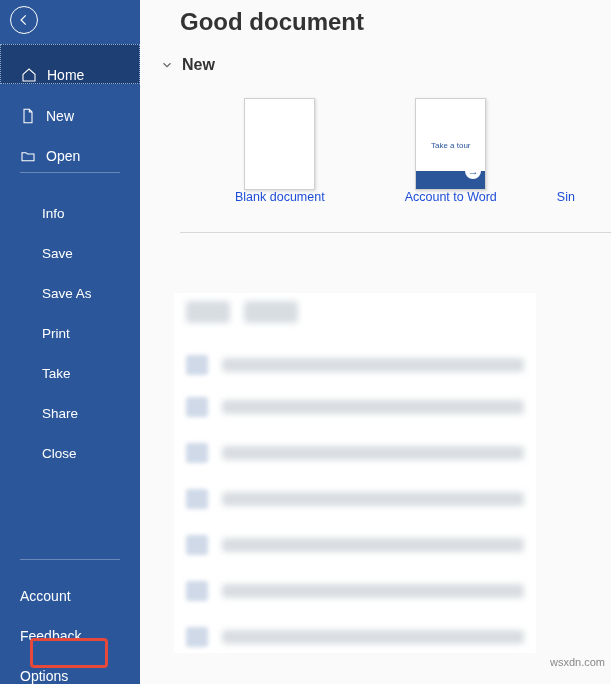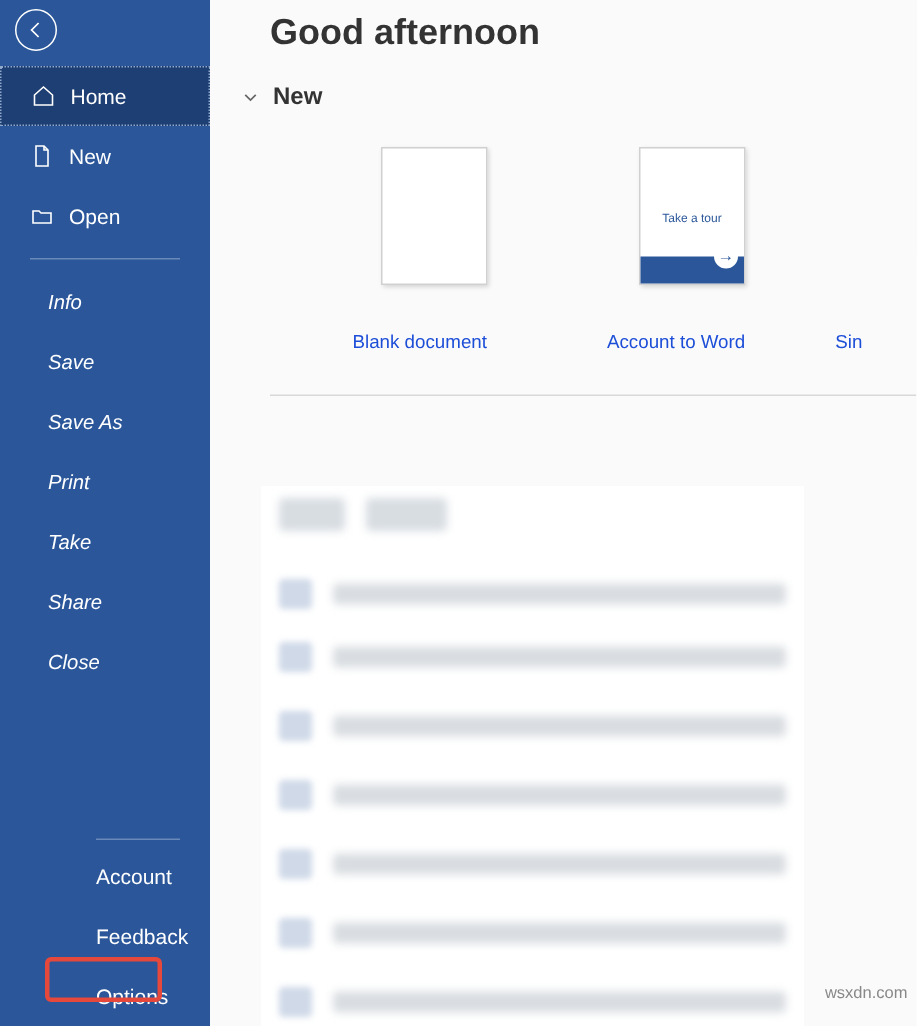--- a/index.html
+++ b/index.html
@@ -9,48 +9,48 @@
       position: absolute; left: 0; top: 0;
     }
     .back-btn {
       width: 28px; height: 28px; margin: 6px 0 0 10px; border: 1px solid #fff;
       border-radius: 50%; display: flex; align-items: center; justify-content: center;
       cursor: pointer;
     }
     .back-btn svg { width: 14px; height: 14px; }
     .nav-top { margin-top: 10px; }
     .nav-item {
-      display: flex; align-items: center; height: 40px; padding-left: 20px;
+      display: flex; align-items: flex-end; height: 40px; padding-left: 20px;
       font-size: 14px; cursor: pointer; gap: 10px;
     }
     .nav-item.active { background: #1e3f73; border: 1px dotted #8fa8cc; }
     .nav-item svg { width: 16px; height: 16px; flex-shrink: 0; }
     .nav-sep { height: 1px; background: rgba(255,255,255,0.3); margin: 8px 20px; }
-    .nav-file .nav-item { padding-left: 32px; font-size: 13.5px; font-style: italic; }
-    .nav-bottom { position: absolute; bottom: 0; width: 100%; padding-left: 44px; }
+    .nav-file .nav-item { padding-left: 42px; font-size: 13.5px; }
+    .nav-bottom { position: absolute; bottom: 0; width: 100%; }
     .nav-bottom .nav-sep { margin-bottom: 4px; }
     .nav-bottom .nav-item { height: 40px; }
     .options-highlight {
       position: absolute; left: 30px; bottom: 16px; width: 78px; height: 30px;
       border: 3px solid #e6483b; border-radius: 4px; pointer-events: none;
     }
     .main {
       position: absolute; left: 140px; top: 0; width: 471px; height: 684px;
       background: #fafafa; overflow: hidden;
     }
     .greeting {
       font-size: 24px; font-weight: 600; color: #333; padding: 8px 0 20px 40px;
     }
     .section-hdr {
       display: flex; align-items: center; gap: 8px; padding-left: 20px;
       font-size: 16px; font-weight: 600; color: #333; cursor: pointer;
     }
     .section-hdr svg { width: 14px; height: 14px; }
     .templates { display: flex; gap: 80px; padding: 24px 0 0 95px; }
-    .tmpl { display: flex; flex-direction: column; align-items: flex-end; gap: 31px; cursor: pointer; }
+    .tmpl { display: flex; flex-direction: column; align-items: center; gap: 0; cursor: pointer; }
     .tmpl-thumb {
       width: 71px; height: 92px; background: #fff; border: 1px solid #d0d0d0;
       box-shadow: 1px 1px 3px rgba(0,0,0,0.15); position: relative;
     }
     .tmpl-label { font-size: 12.5px; color: #1d4ed8; white-space: nowrap; }
     .welcome-thumb .tour-txt {
       position: absolute; top: 42px; width: 100%; text-align: center;
       font-size: 8px; color: #2b579a;
     }
     .welcome-thumb .banner {
@@ -155,21 +155,21 @@
         <span>Feedback</span>
       </div>
     <div class="nav-item">
         <span>Options</span>
       </div>
   </div>
   <div class="options-highlight"></div>
 </div>
 
 <div class="main">
-  <div class="greeting">Good afternoon</div>
+  <div class="greeting">Good document</div>
 
   <div class="section-hdr">
     <svg viewBox="0 0 24 24" fill="none" stroke="#666" stroke-width="2">
         <path d="M6 9 L12 15 L18 9"></path>
       </svg>
     <span>New</span>
   </div>
 
   <div class="templates">
     <div class="tmpl">

